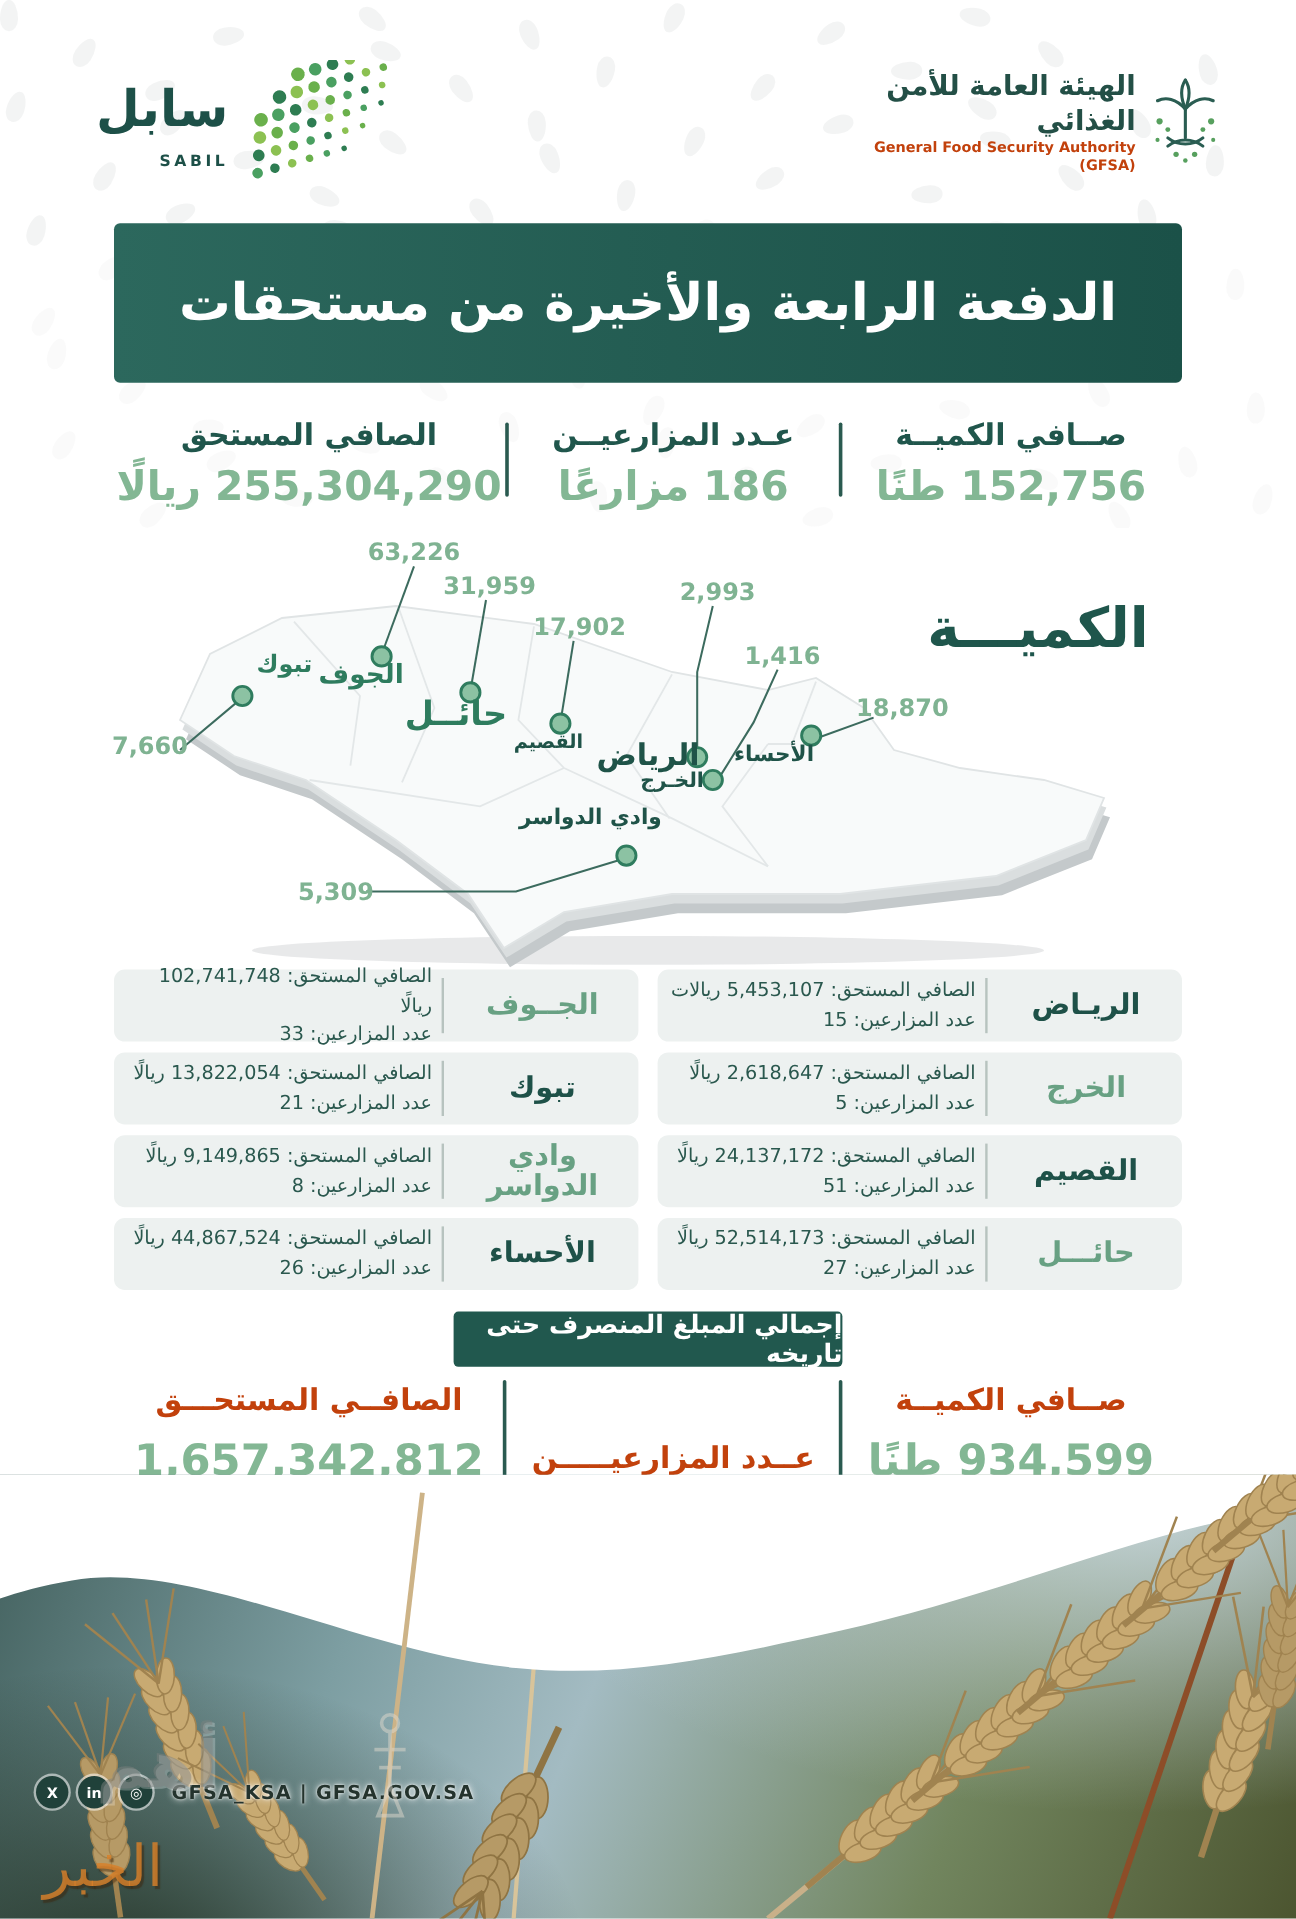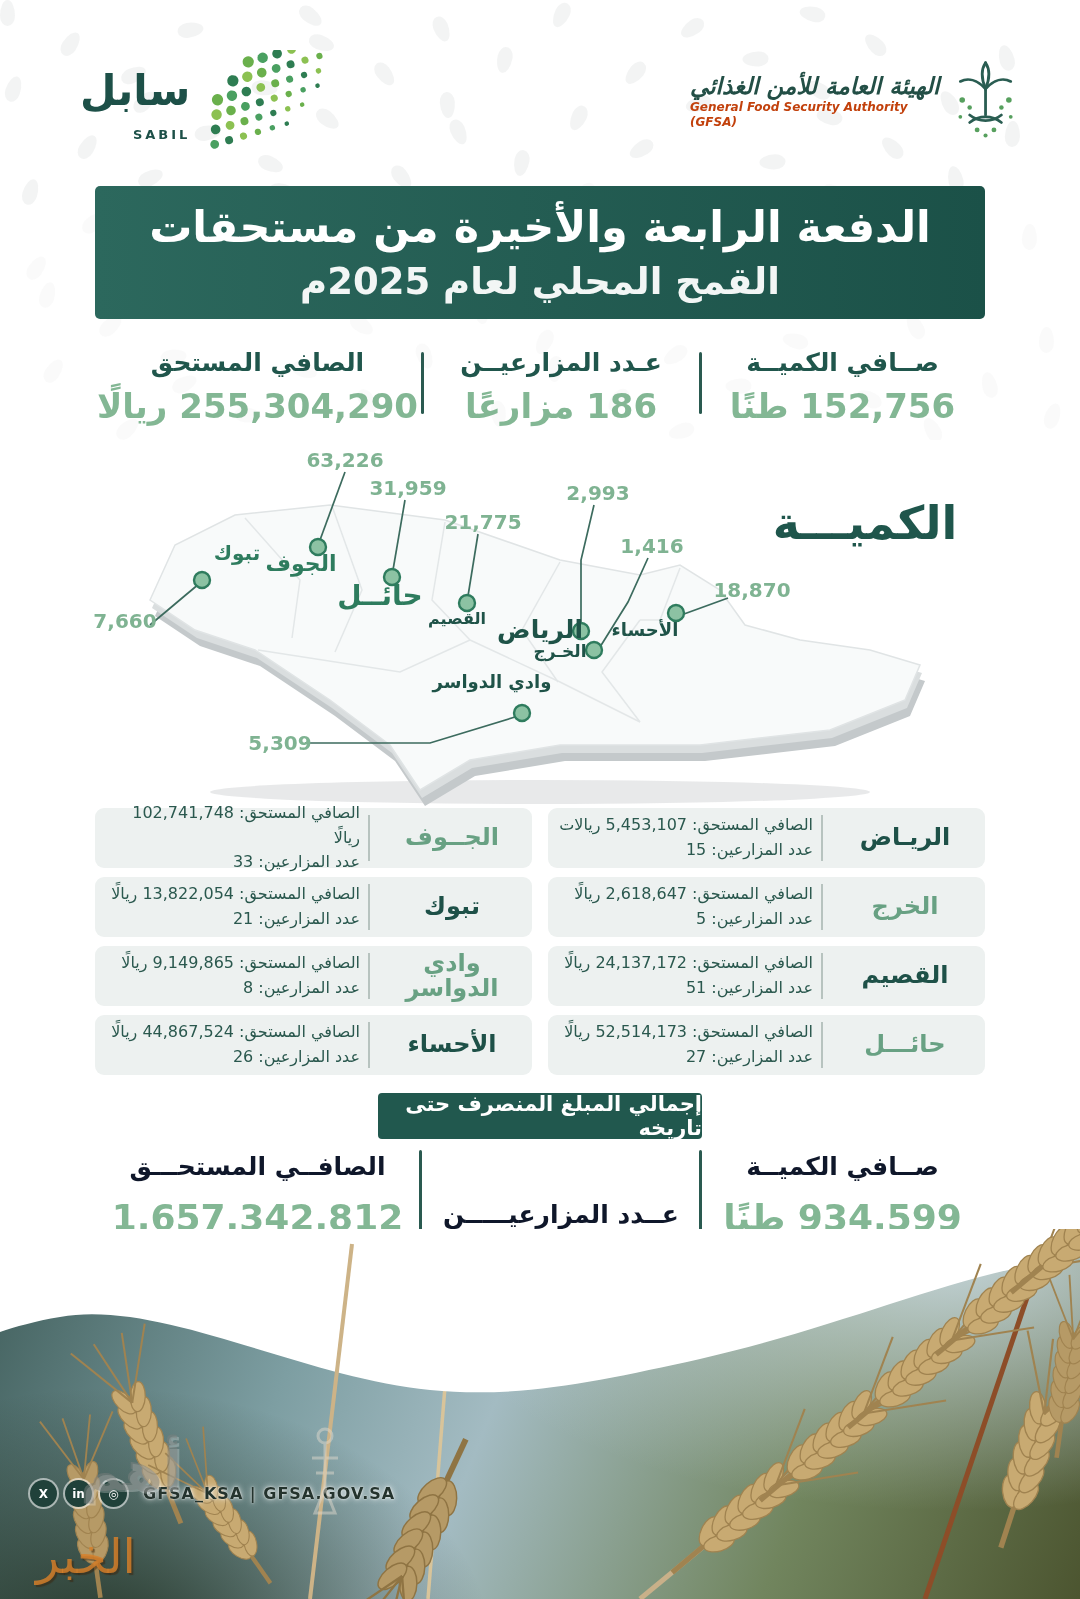--- a/index.html
+++ b/index.html
@@ -9,21 +9,21 @@
   
   #leaves{position:absolute;left:0;top:0;width:1080px;height:440px;overflow:hidden;}
   .leaf{position:absolute;width:15px;height:26px;background:#eceeee;
         border-radius:50% 50% 50% 50% / 62% 62% 40% 40%;}
   
   .sabil{left:80px;top:50px;display:flex;align-items:center;gap:4px;direction:ltr;}
   .sabil-txt{text-align:right;line-height:1;}
   .sabil-ar{font-size:42px;font-weight:bold;color:#1d5048;}
   .sabil-en{font-size:13px;font-weight:bold;letter-spacing:3px;color:#1d5048;margin-top:16px;text-align:right;}
   .gfsa{left:690px;top:58px;width:330px;display:flex;align-items:center;gap:10px;direction:ltr;justify-content:flex-end;}
-  .gfsa-txt{line-height:1.25;font-style:italic;}
+  .gfsa-txt{text-align:right;line-height:1.25;}
   .gfsa-ar{font-size:23px;font-weight:bold;color:#234f46;}
   .gfsa-en{font-size:12px;font-weight:bold;color:#c2410c;}
   
   .banner{left:95px;top:186px;width:890px;height:133px;border-radius:5px;
           background:linear-gradient(90deg,#2c685d,#1b5148);display:flex;flex-direction:column;
           justify-content:center;align-items:center;gap:8px;}
   .b-line1{color:#fff;font-size:43px;font-weight:bold;}
   .b-line2{color:#f2f6f5;font-size:37px;font-weight:600;}
   
   .stat{ text-align:center;}
@@ -39,21 +39,21 @@
   .rtable{left:95px;top:808px;width:890px;display:grid;grid-template-columns:1fr 1fr;
           column-gap:16px;row-gap:9px;}
   .rrow{background:#edf1f0;border-radius:9px;height:60px;display:flex;align-items:center;padding:0 6px;}
   .rname{width:148px;text-align:center;font-size:24px;font-weight:bold;line-height:1.05;}
   .rname.dark{color:#1e5148;} .rname.green{color:#68a183;}
   .rsep{width:2px;height:46px;background:#b7c3bf;margin:0 8px;}
   .rvals{flex:1;color:#2a584e;font-size:16px;line-height:1.55;padding-left:4px;}
   
   .banner2{left:378px;top:1093px;width:324px;height:46px;background:#21584e;border-radius:4px;
            display:flex;align-items:center;justify-content:center;color:#fff;font-size:21px;font-weight:bold;}
-  .tot .lab{font-size:25px;font-weight:bold;color:#0f172a;}
+  .tot .lab{font-size:25px;font-weight:bold;color:#c2410c;}
   .tot .val{font-size:36px;font-weight:bold;color:#83b794;margin-top:16px;}
   
   .photo{left:0;top:1229px;width:1080px;height:370px;
      background:
        radial-gradient(ellipse 620px 430px at 10% 115%, rgba(28,42,26,.9), rgba(28,42,26,0) 62%),
        radial-gradient(ellipse 900px 420px at 88% 8%, rgba(200,216,222,.95), rgba(200,216,222,0) 60%),
        linear-gradient(112deg,#42605d 0%,#7d9ea2 28%,#a3bbc2 46%,#71855e 74%,#4c5530 100%);}
   #photo-svg{position:absolute;left:0;top:0;}
   
   .social{left:30px;top:1480px;display:flex;align-items:center;gap:8px;direction:ltr;}
@@ -244,21 +244,20 @@
           <circle cx="64" cy="60" r="2"></circle>
         <circle cx="28" cy="74" r="2.6"></circle>
           <circle cx="46" cy="74" r="2.6"></circle>
           <circle cx="37" cy="80" r="2.2"></circle>
       </g>
     </svg>
   </div>
 
   <div class="abs banner">
     <div class="b-line1">الدفعة الرابعة والأخيرة من مستحقات</div>
-    <div class="b-line2">القمح المحلي لعام 2025م</div>
   </div>
 
   <div class="abs stat" style="left:700px;top:348px;width:285px;">
     <div class="lab">صــافي الكميــة</div>
     <div class="val">152,756 طنًا</div>
   </div>
   <div class="abs stat" style="left:425px;top:348px;width:272px;">
     <div class="lab">عـدد المزارعيــن</div>
     <div class="val">186 مزارعًا</div>
   </div>
@@ -304,21 +303,21 @@
       </g>
   </svg>
   <div class="abs kamiya">الكميـــة</div>
   <div id="map-labels">
       <div class="abs map-val" style="left: 125px; top: 621px;">7,660</div>
       <div class="abs map-name" style="left: 237px; top: 553px; font-size: 20px; color: rgb(46, 124, 94);">تبوك</div>
       <div class="abs map-val" style="left: 345px; top: 460px;">63,226</div>
       <div class="abs map-name" style="left: 301px; top: 563px; font-size: 22px; color: rgb(46, 124, 94);">الجوف</div>
       <div class="abs map-val" style="left: 408px; top: 488px;">31,959</div>
       <div class="abs map-name" style="left: 380px; top: 595px; font-size: 28px; color: rgb(46, 124, 94);">حائــل</div>
-      <div class="abs map-val" style="left: 483px; top: 522px;">21,775</div>
+      <div class="abs map-val" style="left: 483px; top: 522px;">17,902</div>
       <div class="abs map-name" style="left: 457px; top: 618px; font-size: 16px; color: rgb(31, 83, 72);">القصيم</div>
       <div class="abs map-val" style="left: 598px; top: 493px;">2,993</div>
       <div class="abs map-name" style="left: 540px; top: 629px; font-size: 25px; color: rgb(31, 83, 72);">الرياض</div>
       <div class="abs map-val" style="left: 652px; top: 546px;">1,416</div>
       <div class="abs map-name" style="left: 560px; top: 651px; font-size: 17px; color: rgb(31, 83, 72);">الخـرج</div>
       <div class="abs map-val" style="left: 752px; top: 590px;">18,870</div>
       <div class="abs map-name" style="left: 645px; top: 629px; font-size: 18px; color: rgb(31, 83, 72);">الأحساء</div>
       <div class="abs map-val" style="left: 280px; top: 743px;">5,309</div>
       <div class="abs map-name" style="left: 492px; top: 681px; font-size: 18px; color: rgb(31, 83, 72);">وادي الدواسر</div>
     </div>

